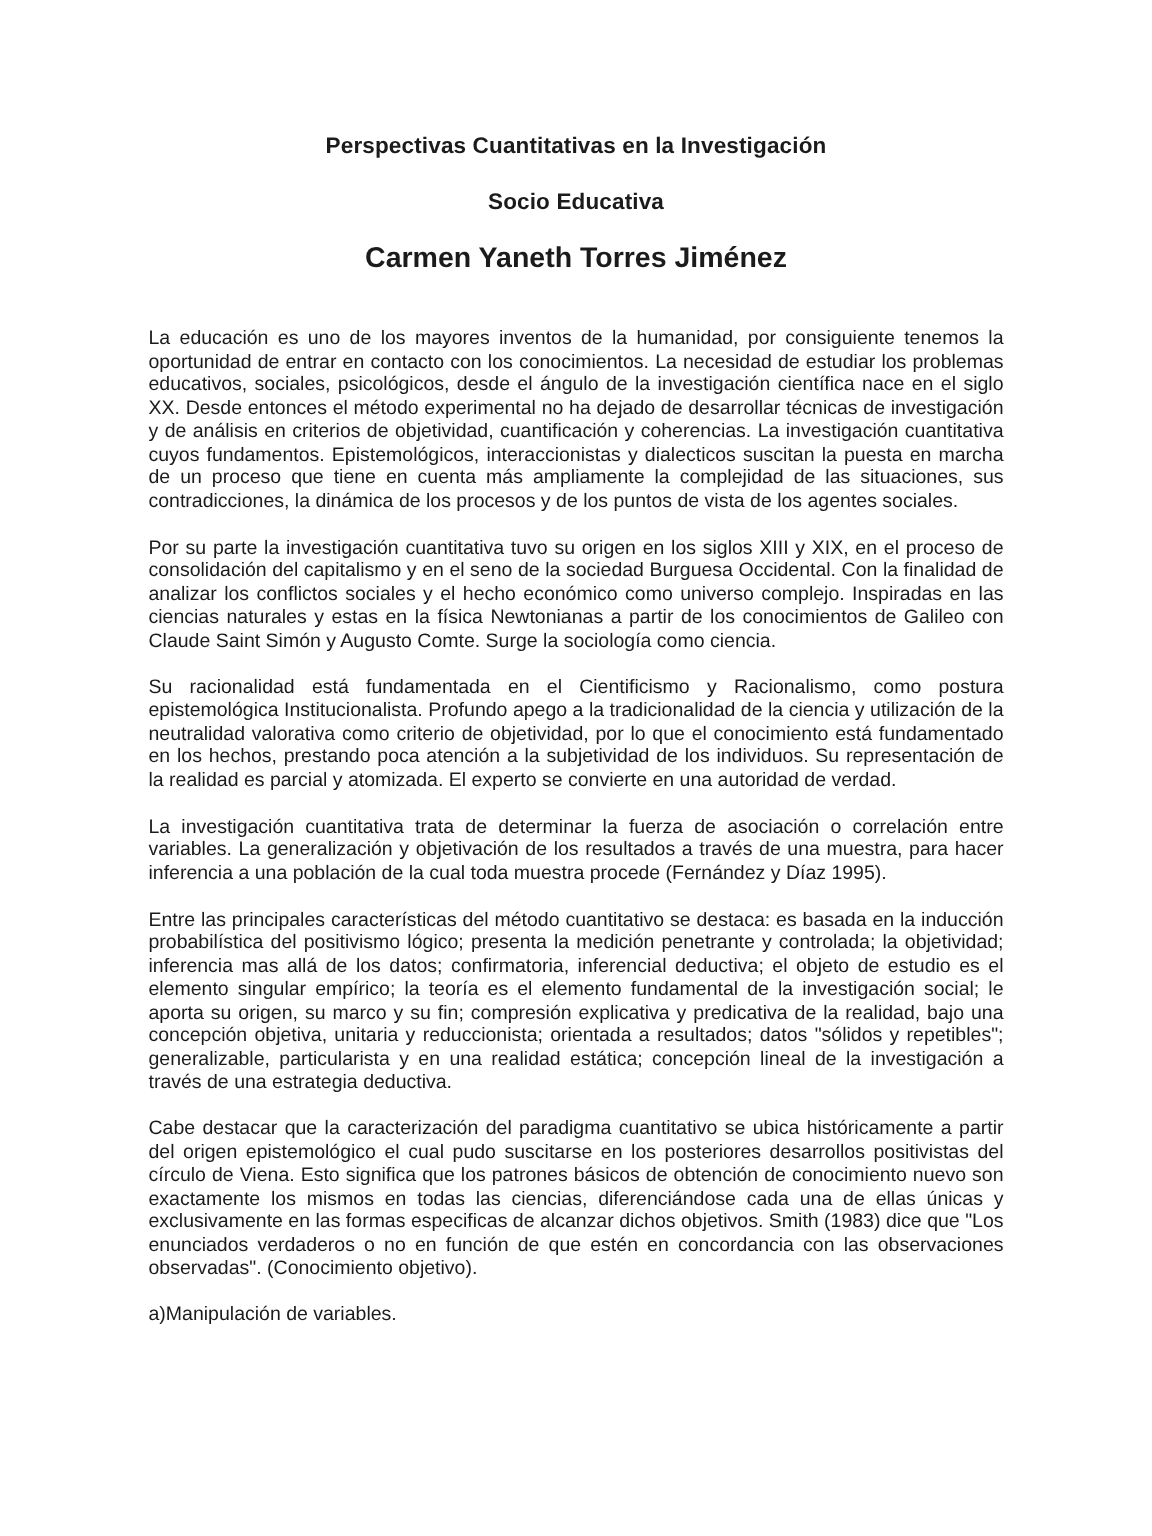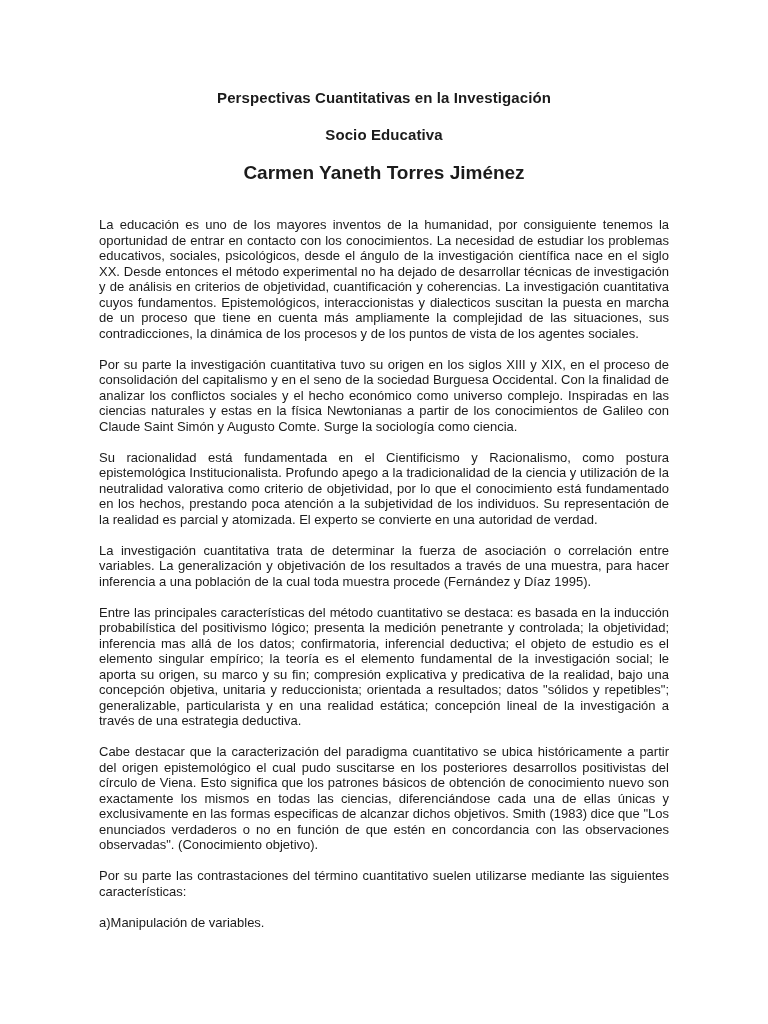--- a/index.html
+++ b/index.html
@@ -64,17 +64,16 @@
     <h1 class="title">Perspectivas Cuantitativas en la Investigación</h1>
     <h2 class="title">Socio Educativa</h2>
     <h3 class="author">Carmen Yaneth Torres Jiménez</h3>
 
     <p class="body-par">La educación es uno de los mayores inventos de la humanidad, por consiguiente tenemos la oportunidad de entrar en contacto con los conocimientos. La necesidad de estudiar los problemas educativos, sociales, psicológicos, desde el ángulo de la investigación científica nace en el siglo XX. Desde entonces el método experimental no ha dejado de desarrollar técnicas de investigación y de análisis en criterios de objetividad, cuantificación y coherencias. La investigación cuantitativa cuyos fundamentos. Epistemológicos, interaccionistas y dialecticos suscitan la puesta en marcha de un proceso que tiene en cuenta más ampliamente la complejidad de las situaciones, sus contradicciones, la dinámica de los procesos y de los puntos de vista de los agentes sociales.</p>
     <p class="body-par">Por su parte la investigación cuantitativa tuvo su origen en los siglos XIII y XIX, en el proceso de consolidación del capitalismo y en el seno de la sociedad Burguesa Occidental. Con la finalidad de analizar los conflictos sociales y el hecho económico como universo complejo. Inspiradas en las ciencias naturales y estas en la física Newtonianas a partir de los conocimientos de Galileo con Claude Saint Simón y Augusto Comte. Surge la sociología como ciencia.</p>
     <p class="body-par">Su racionalidad está fundamentada en el Cientificismo y Racionalismo, como postura epistemológica Institucionalista. Profundo apego a la tradicionalidad de la ciencia y utilización de la neutralidad valorativa como criterio de objetividad, por lo que el conocimiento está fundamentado en los hechos, prestando poca atención a la subjetividad de los individuos. Su representación de la realidad es parcial y atomizada. El experto se convierte en una autoridad de verdad.</p>
     <p class="body-par">La investigación cuantitativa trata de determinar la fuerza de asociación o correlación entre variables. La generalización y objetivación de los resultados a través de una muestra, para hacer inferencia a una población de la cual toda muestra procede (Fernández y Díaz 1995).</p>
     <p class="body-par">Entre las principales características del método cuantitativo se destaca: es basada en la inducción probabilística del positivismo lógico; presenta la medición penetrante y controlada; la objetividad; inferencia mas allá de los datos; confirmatoria, inferencial deductiva; el objeto de estudio es el elemento singular empírico; la teoría es el elemento fundamental de la investigación social; le aporta su origen, su marco y su fin; compresión explicativa y predicativa de la realidad, bajo una concepción objetiva, unitaria y reduccionista; orientada a resultados; datos "sólidos y repetibles"; generalizable, particularista y en una realidad estática; concepción lineal de la investigación a través de una estrategia deductiva.</p>
     <p class="body-par">Cabe destacar que la caracterización del paradigma cuantitativo se ubica históricamente a partir del origen epistemológico el cual pudo suscitarse en los posteriores desarrollos positivistas del círculo de Viena. Esto significa que los patrones básicos de obtención de conocimiento nuevo son exactamente los mismos en todas las ciencias, diferenciándose cada una de ellas únicas y exclusivamente en las formas especificas de alcanzar dichos objetivos. Smith (1983) dice que "Los enunciados verdaderos o no en función de que estén en concordancia con las observaciones observadas". (Conocimiento objetivo).</p>
-    <p class="body-par">Por su parte las contrastaciones del término cuantitativo suelen utilizarse mediante las siguientes características:</p>
 
     <p class="list-a">a)Manipulación de variables.</p>
   </div>
 </div>
 
 </body></html>

